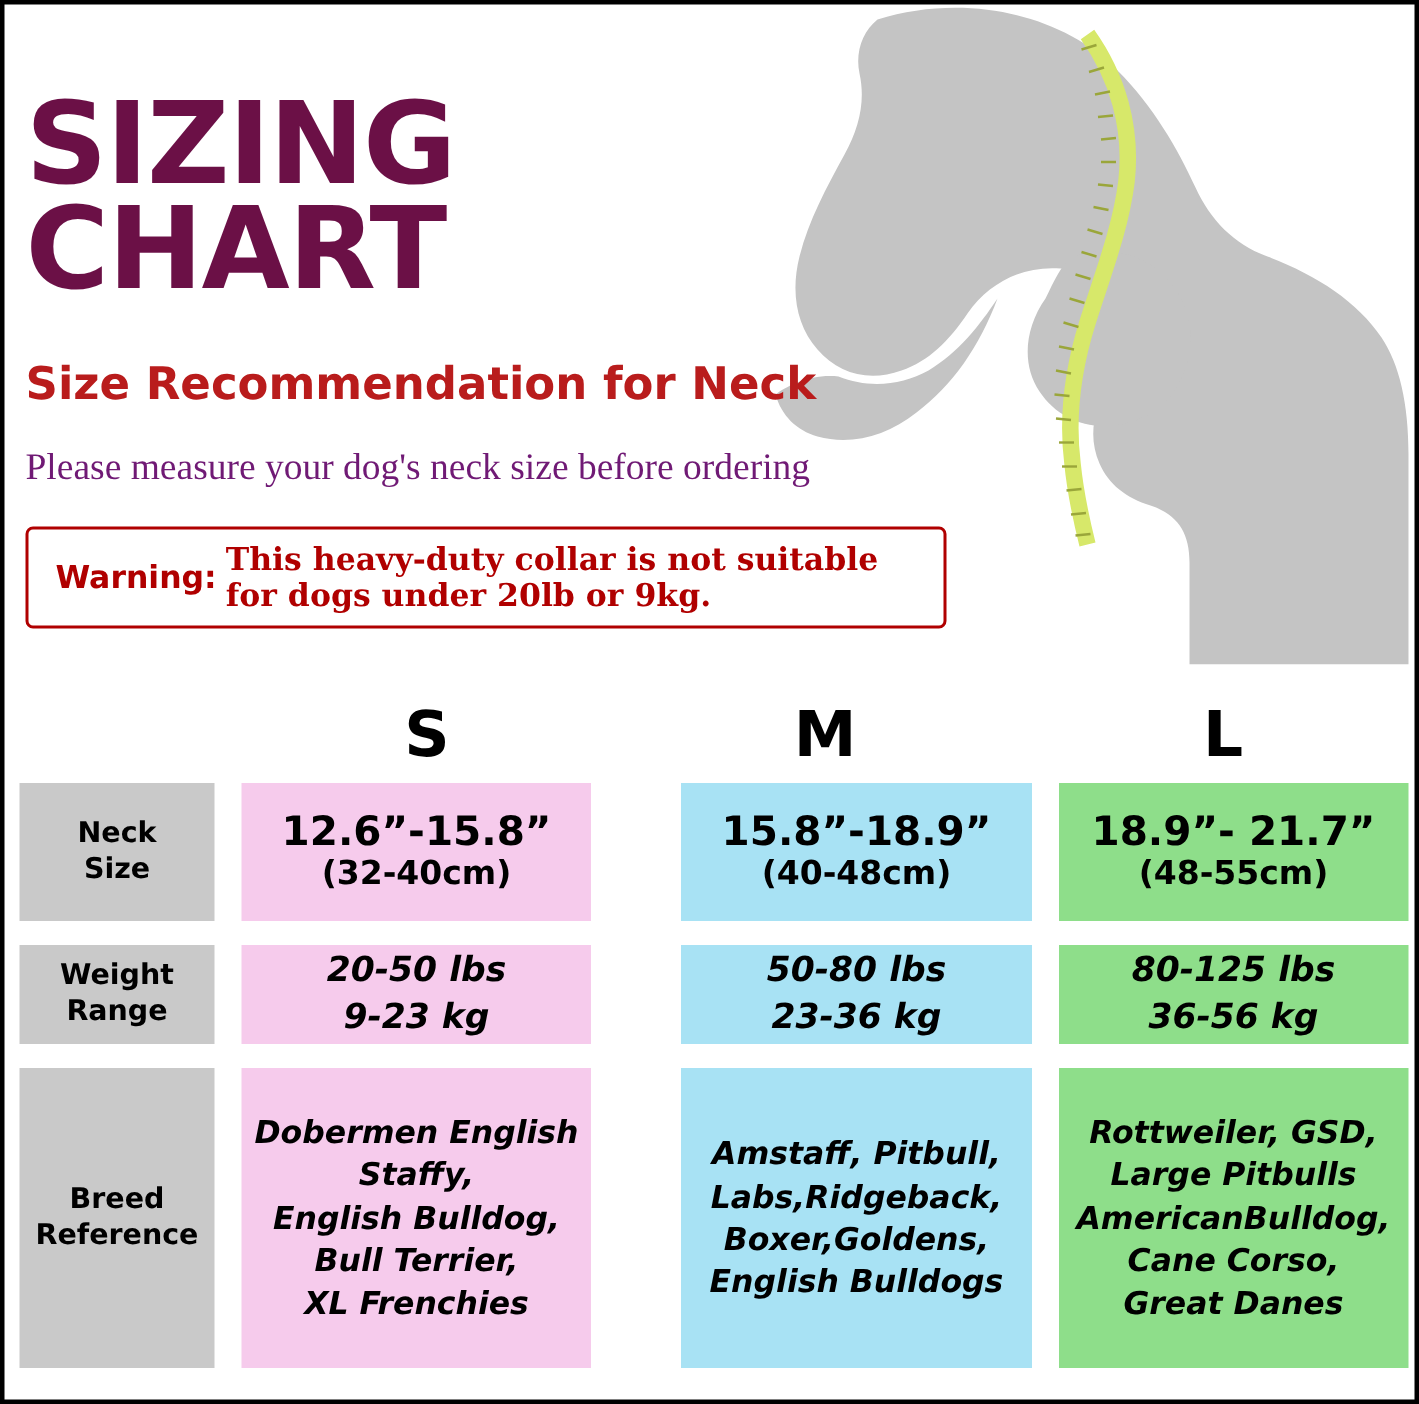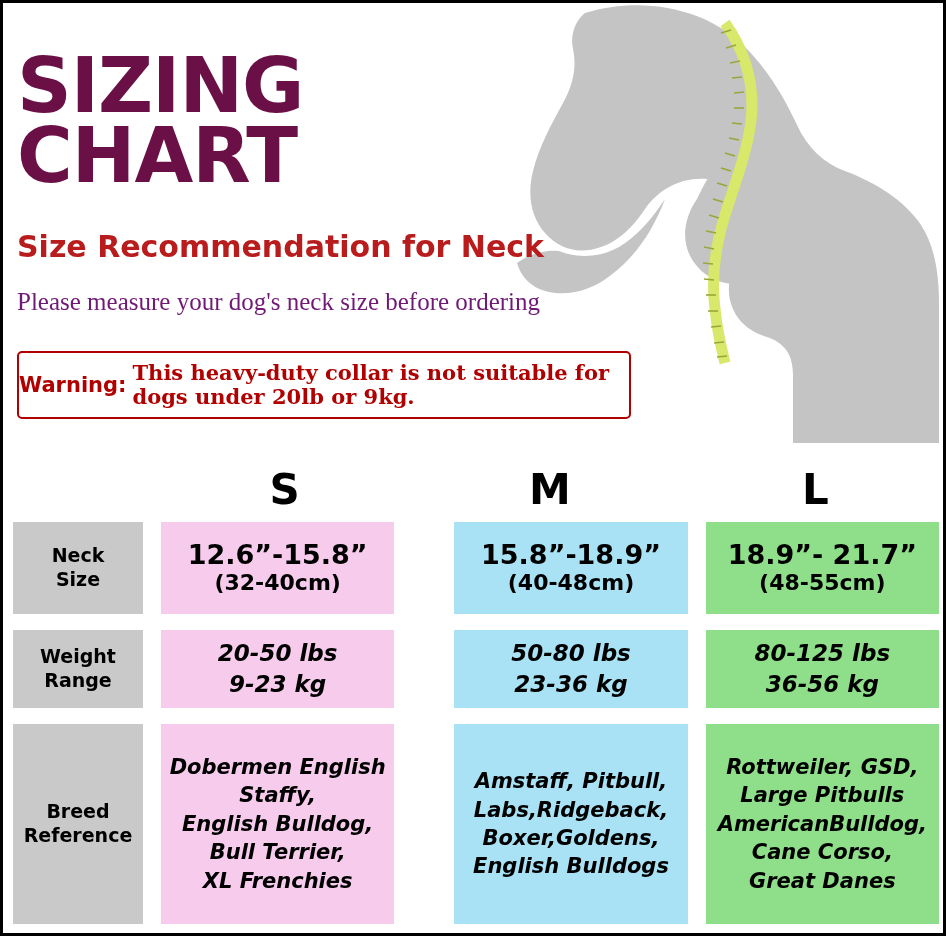--- a/index.html
+++ b/index.html
@@ -32,21 +32,21 @@
     right: 0;
     width: 450px;
     height: 440px;
     pointer-events: none;
   }
 
   
   .header {
     position: absolute;
     left: 14px;
-    top: 48px;
+    top: 58px;
     width: 660px;
   }
   .title {
     font-family: "DejaVu Sans", sans-serif;
     font-weight: bold;
     color: #6b1046;
     font-size: 76px;
     line-height: 0.92;
     letter-spacing: -1px;
     margin: 0;
@@ -78,21 +78,21 @@
     border-radius: 5px;
     box-sizing: border-box;
     background: #fff;
     display: flex;
     align-items: center;
   }
   .warning-label {
     color: #b00000;
     font-weight: bold;
     font-size: 21px;
-    padding: 0 6px 0 0;
+    padding: 0 6px 0 18px;
     white-space: nowrap;
     font-family: "DejaVu Sans", sans-serif;
   }
   .warning-text {
     color: #b00000;
     font-weight: bold;
     font-size: 21px;
     line-height: 1.12;
     font-family: "DejaVu Serif", serif;
     padding-right: 14px;
@@ -146,21 +146,21 @@
     text-align: center;
     font-family: "DejaVu Sans", sans-serif;
     box-sizing: border-box;
     padding: 15px 8px;
   }
   .c-s { background: #f6cbec; }
   .c-m { background: #a8e2f4; margin-left: 42px; }
   .c-l { background: #8ede8a; }
 
   .neck-row .cell, .neck-row .cell-label { height: 92px; }
-  .weight-row .cell, .weight-row .cell-label { height: 78px; }
+  .weight-row .cell, .weight-row .cell-label { height: 66px; }
   .breed-row .cell, .breed-row .cell-label { height: 200px; }
 
   .big {
     font-size: 27px;
     font-weight: bold;
     line-height: 1.15;
   }
   .small {
     font-size: 22px;
     font-weight: bold;

